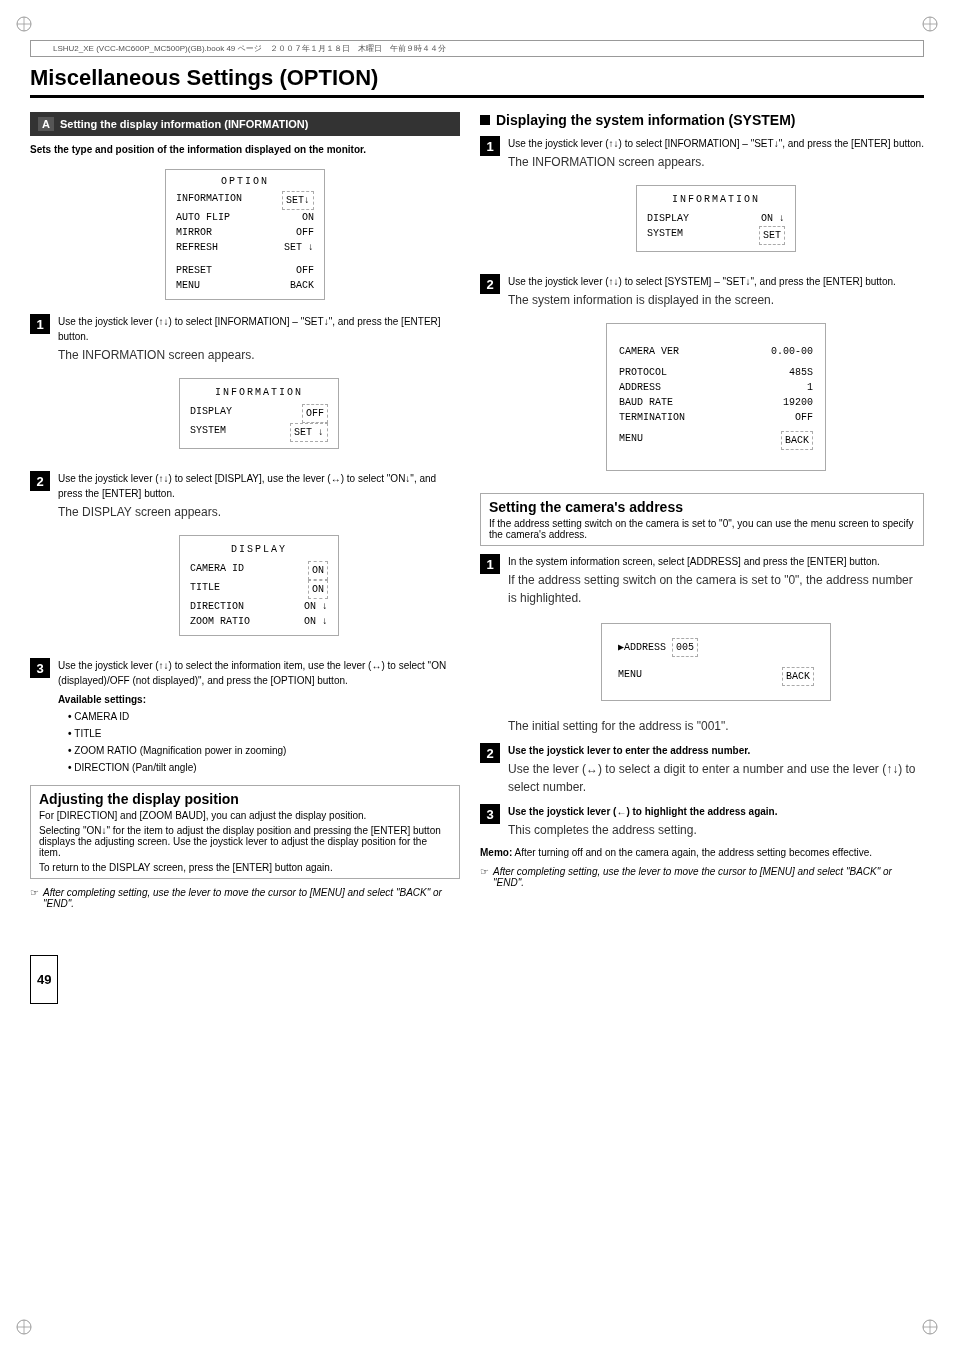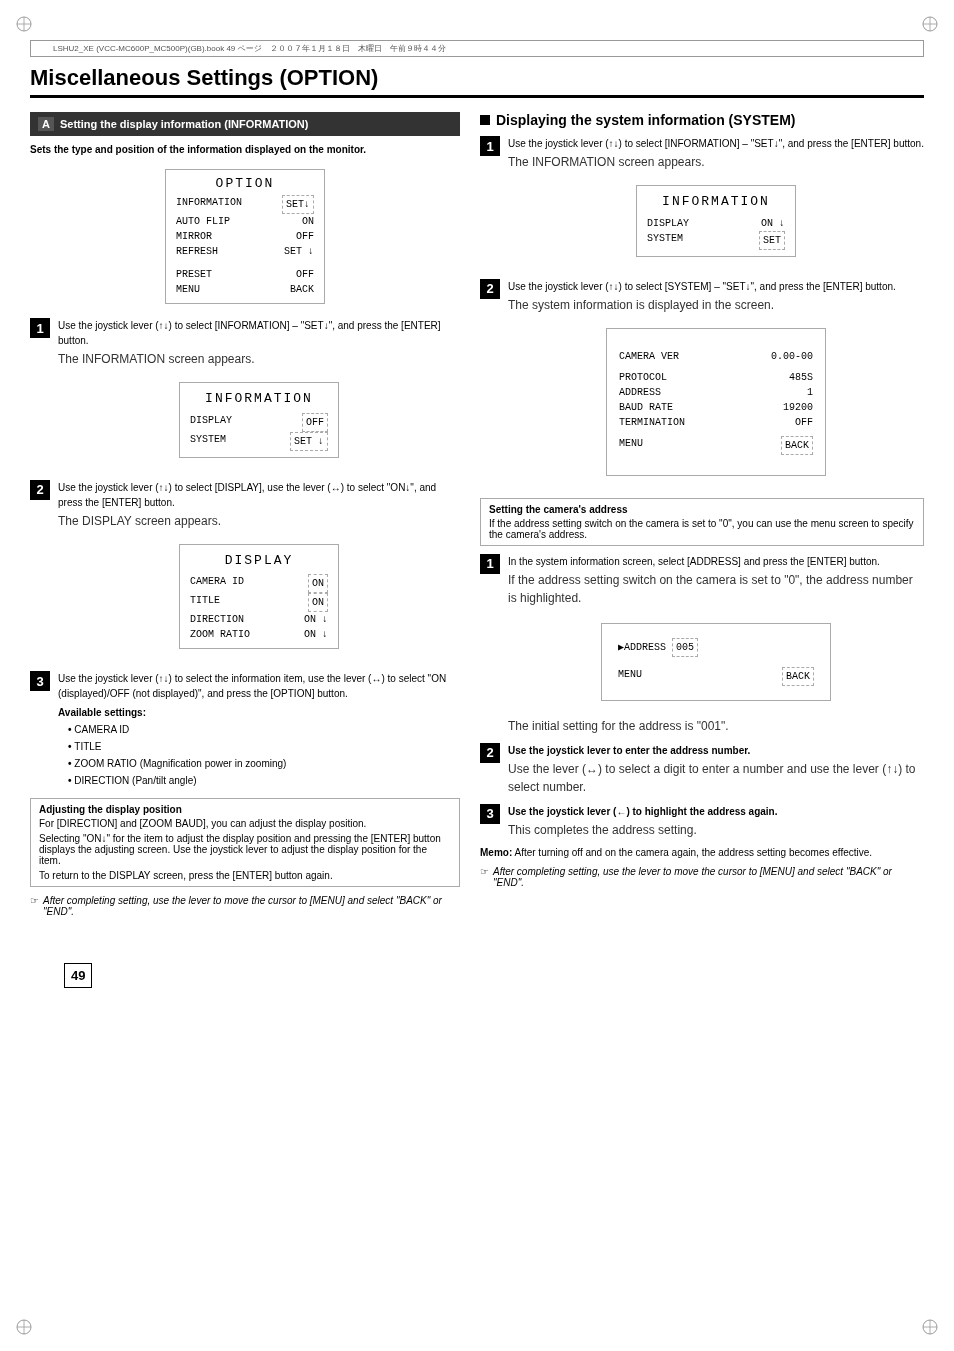--- a/index.html
+++ b/index.html
@@ -91,21 +91,21 @@
       margin: 6px auto;
       min-width: 160px;
     }
     .screen-box-center {
       display: flex;
       justify-content: center;
       margin: 8px 0;
     }
     .screen-title {
       text-align: center;
-      font-size: 13px;
+      font-size: 10px;
       letter-spacing: 2px;
       margin-bottom: 4px;
       font-family: 'Courier New', monospace;
     }
     .screen-row {
       display: flex;
       justify-content: space-between;
       font-family: 'Courier New', monospace;
       font-size: 10px;
       line-height: 1.5;
@@ -154,21 +154,21 @@
 
     
     .note-box {
       border: 1px solid #aaa;
       padding: 5px 8px;
       margin: 8px 0;
       font-size: 10px;
     }
     .note-title {
       font-weight: bold;
-      font-size: 10px;
+      font-size: 14px;
       margin-bottom: 3px;
     }
 
     
     .bullet-list { margin-left: 10px; font-size: 10px; }
     .bullet-list li { margin-bottom: 2px; list-style: none; }
     .bullet-list li::before { content: "• "; font-weight: bold; }
 
     
     .avail-settings { font-size: 10px; font-weight: bold; margin: 4px 0 2px 0; }
@@ -204,24 +204,23 @@
       gap: 4px;
       align-items: flex-start;
     }
     .note-ref-symbol { font-style: normal; }
 
     
     .page-number {
       font-size: 13px;
       font-weight: bold;
       margin-top: 20px;
-      padding: 4px 6px;
+      padding: 16px 6px;
       border: 1px solid #000;
       display: inline-block;
-      margin-left: 34px;
     }
 
     .dashed-box {
       border: 1px dashed #aaa;
       padding: 1px 3px;
       font-family: 'Courier New', monospace;
       font-size: 10px;
     }
 
     .screen-box-wide {

